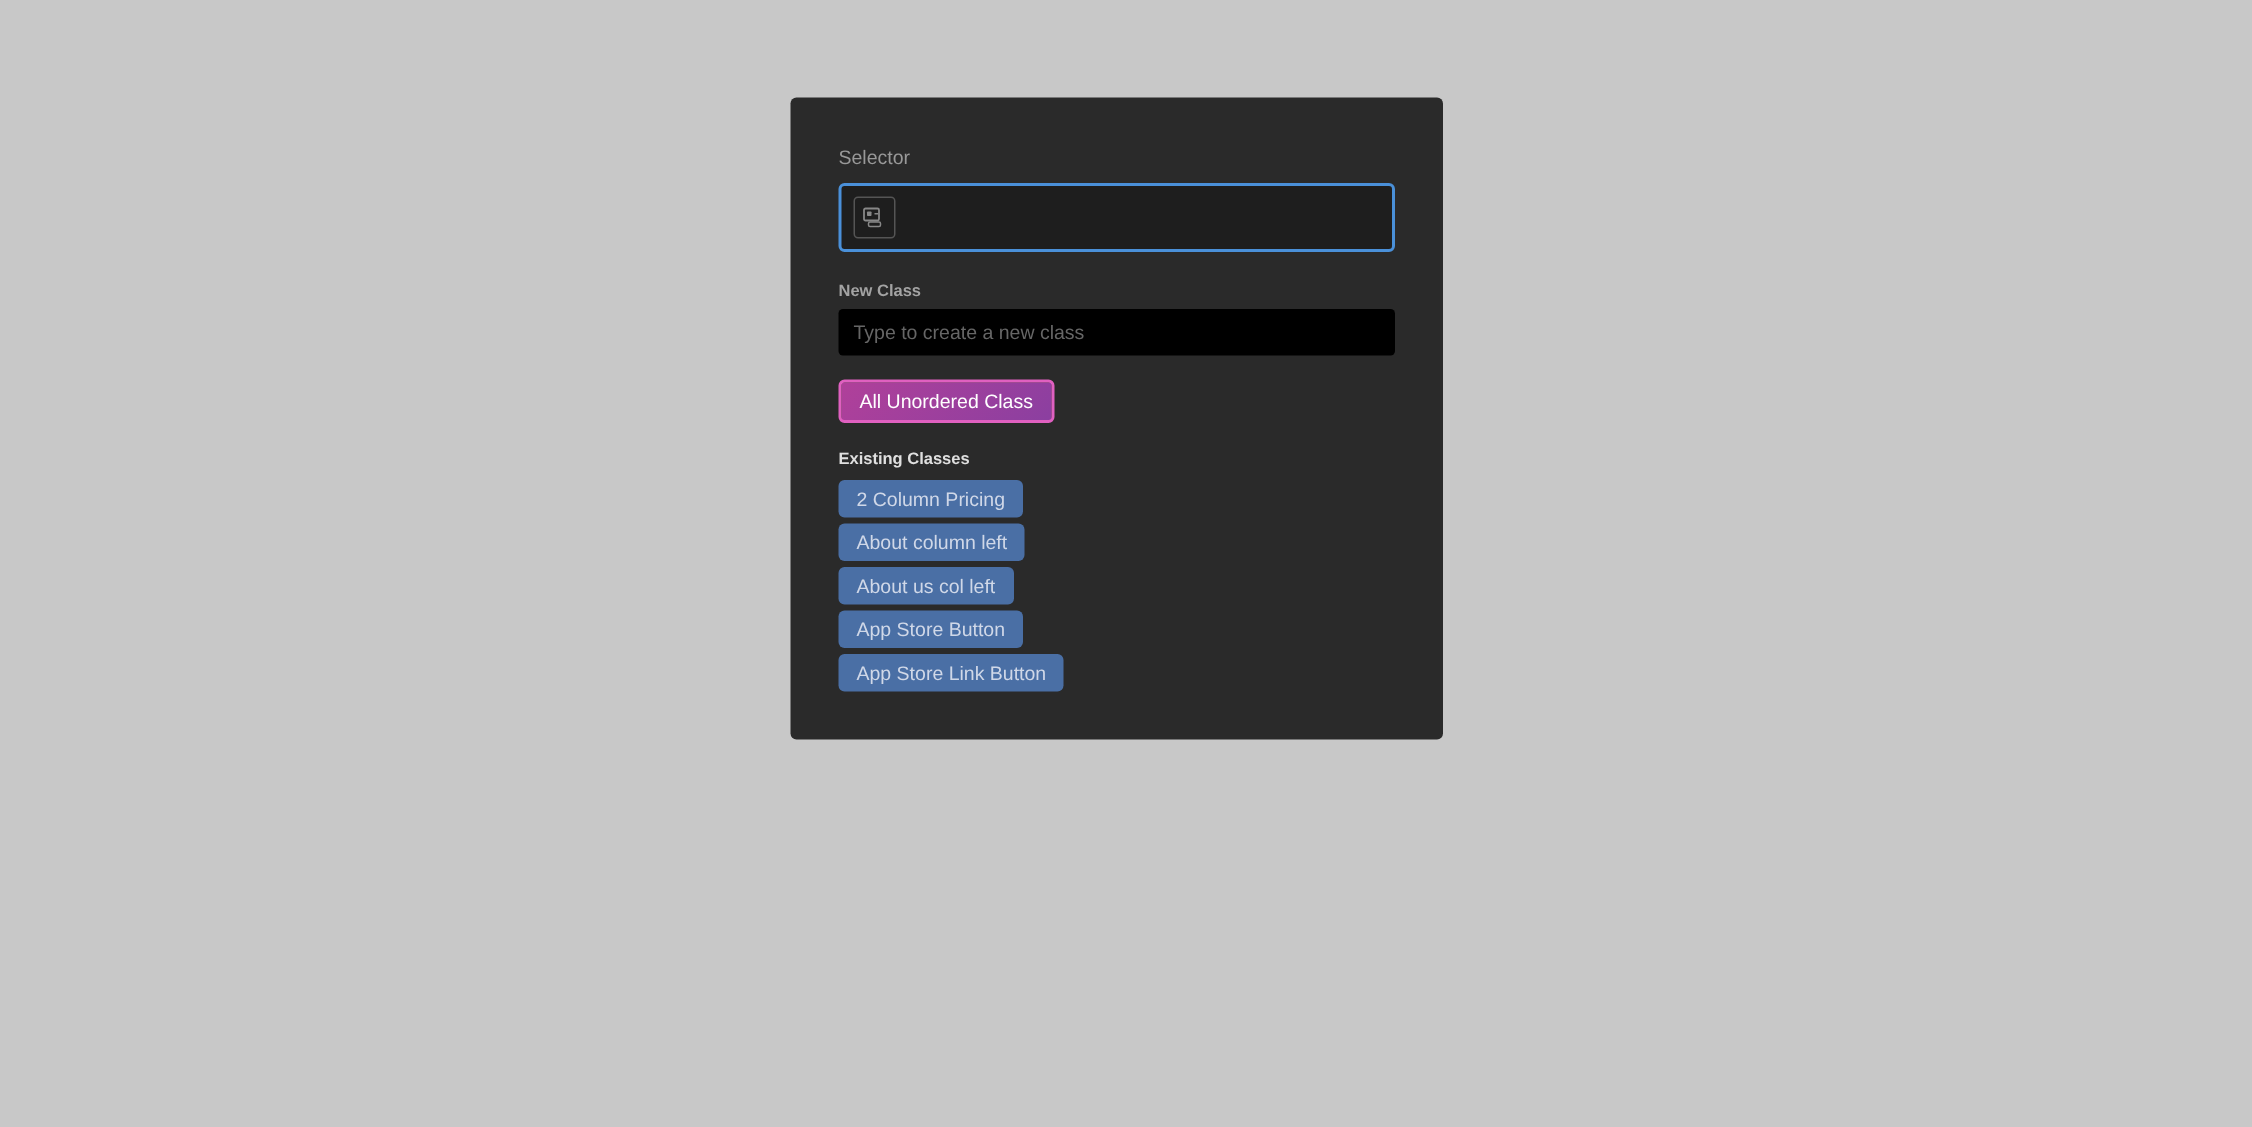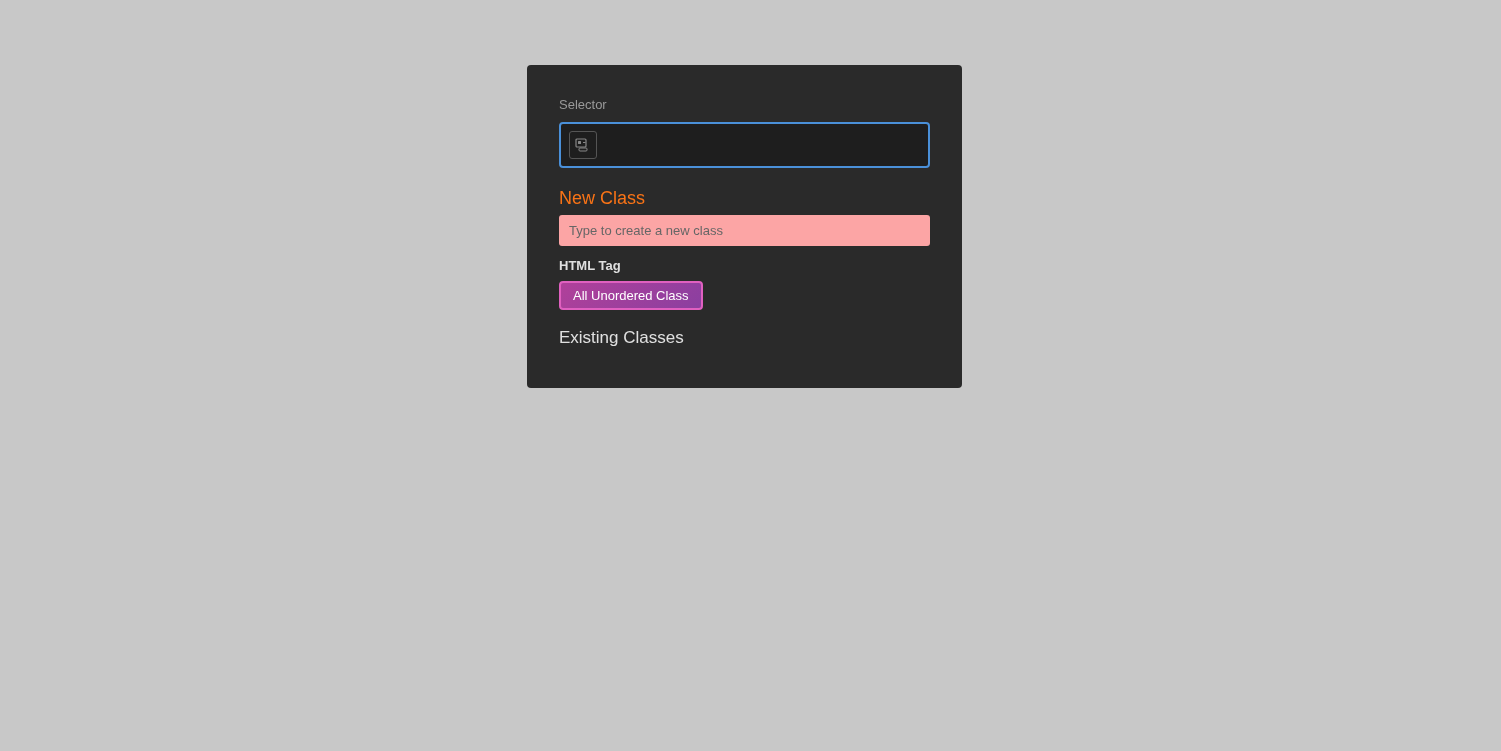--- a/index.html
+++ b/index.html
@@ -60,33 +60,33 @@
       justify-content: center;
     }
 
     .selector-icon svg {
       width: 16px;
       height: 16px;
       fill: #888;
     }
 
     .section-label {
-      color: #f97316;
-      font-size: 18px;
-      font-weight: 400;
+      color: #a3a3a3;
+      font-size: 11px;
+      font-weight: 700;
       padding: 8px 0 6px 0;
     }
 
     .create-hint {
       color: #666;
       font-size: 13px;
       padding: 8px 10px;
-      background-color: #fca5a5;
+      background-color: #000000;
       border-radius: 3px;
-      margin-bottom: 4px;
+      margin-bottom: 16px;
     }
 
     .html-tag-label {
       color: #e0e0e0;
       font-size: 13px;
       font-weight: 600;
       padding: 8px 0 8px 0;
     }
 
     .tag-badge {
@@ -101,22 +101,22 @@
     }
 
     .tag-badge-html {
       background: linear-gradient(135deg, #b0409a, #8b3fa0);
       color: #fff;
       border: 2px solid #e060c0;
     }
 
     .existing-classes-label {
       color: #e0e0e0;
-      font-size: 17px;
-      font-weight: 400;
+      font-size: 11px;
+      font-weight: 700;
       padding: 8px 0 8px 0;
     }
 
     .class-list {
       display: flex;
       flex-direction: column;
       gap: 4px;
     }
 
     .class-badge {
@@ -147,20 +147,26 @@
         <line x1="8" y1="5.5" x2="10.5" y2="5.5" stroke="#888" stroke-width="1"></line>
         <rect x="4" y="11" width="8" height="3" rx="1" fill="none" stroke="#888" stroke-width="1"></rect>
       </svg>
     </div>
   </div>
 
   <div class="section-label">New Class</div>
 
   <div class="create-hint">Type to create a new class</div>
 
-  <div class="html-tag-label">HTML Tag</div>
 
   <div class="tag-badge tag-badge-html">All Unordered Class</div>
 
   <div class="existing-classes-label">Existing Classes</div>
 
+  <div class="class-list">
+    <div class="class-badge">2 Column Pricing</div>
+    <div class="class-badge">About column left</div>
+    <div class="class-badge">About us col left</div>
+    <div class="class-badge">App Store Button</div>
+    <div class="class-badge">App Store Link Button</div>
+  </div>
 
 </div>
 
 </body></html>

